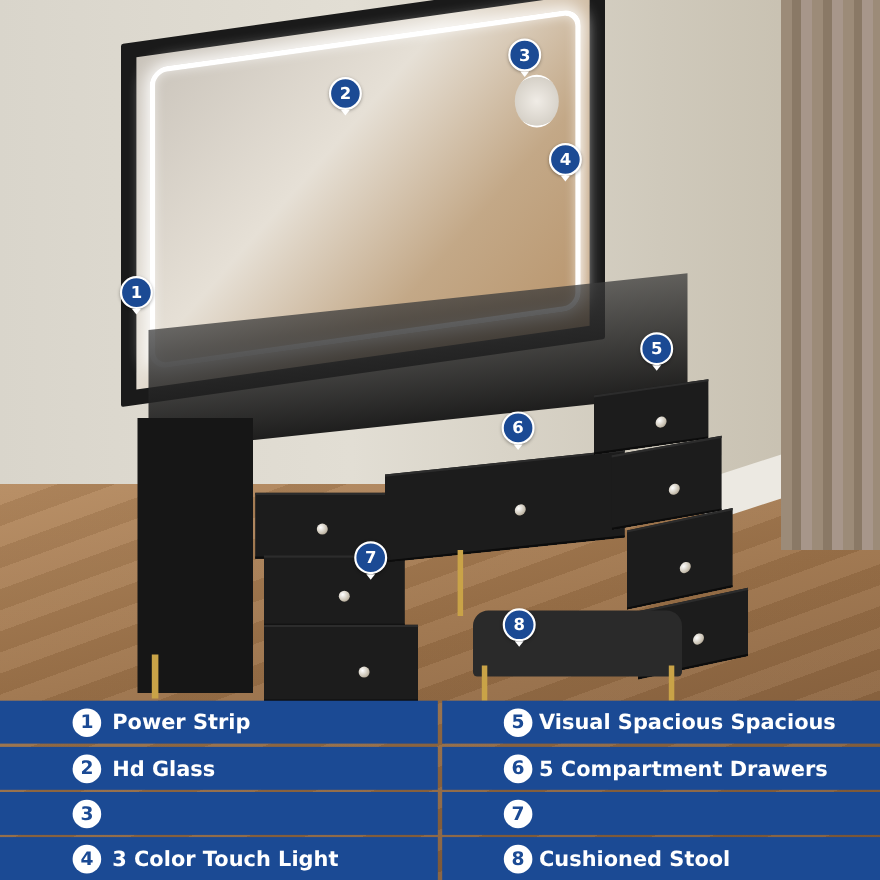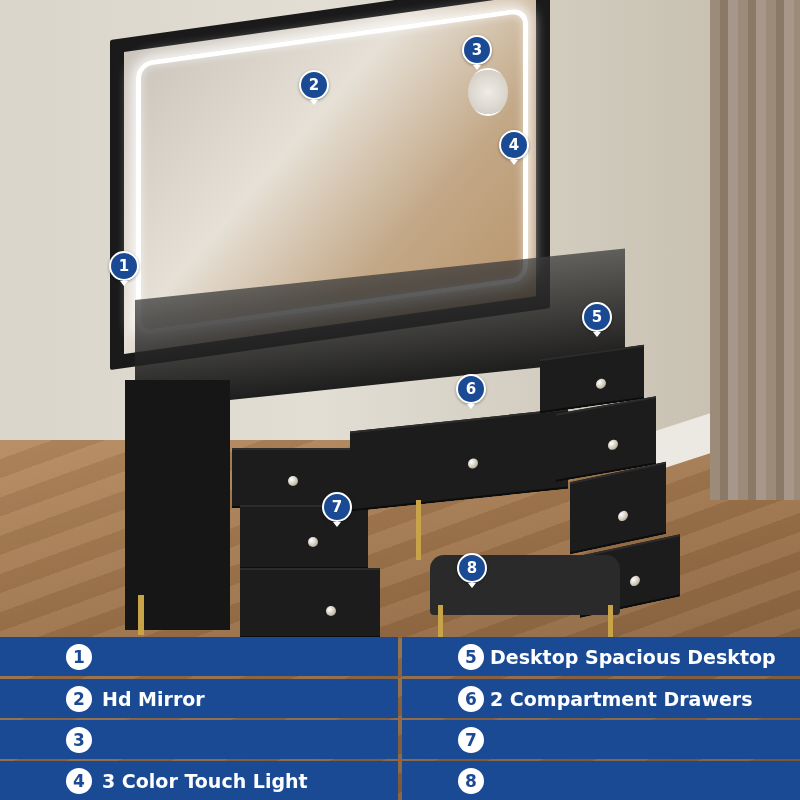--- a/index.html
+++ b/index.html
@@ -93,46 +93,48 @@
   <div class="callout" style="left:582px;top:302px;">5</div>
   <div class="callout" style="left:456px;top:374px;">6</div>
   <div class="callout" style="left:322px;top:492px;">7</div>
   <div class="callout" style="left:457px;top:553px;">8</div>
 </div>
 
 <div class="legend">
   <div class="legend-row" style="top:1px;">
     <div class="cell left">
       <span class="num">1</span>
+      <span class="label">Power Strip</span>
     </div>
     <div class="cell right">
       <span class="num">5</span>
-      <span class="label">Desktop Spacious Desktop</span>
+      <span class="label">Visual Spacious Spacious</span>
     </div>
   </div>
   <div class="legend-row" style="top:43px;">
     <div class="cell left">
       <span class="num">2</span>
-      <span class="label">Hd Mirror</span>
+      <span class="label">Hd Glass</span>
     </div>
     <div class="cell right">
       <span class="num">6</span>
-      <span class="label">2 Compartment Drawers</span>
+      <span class="label">5 Compartment Drawers</span>
     </div>
   </div>
   <div class="legend-row" style="top:84px;">
     <div class="cell left">
       <span class="num">3</span>
     </div>
     <div class="cell right">
       <span class="num">7</span>
     </div>
   </div>
   <div class="legend-row" style="top:125px;">
     <div class="cell left">
       <span class="num">4</span>
       <span class="label">3 Color Touch Light</span>
     </div>
     <div class="cell right">
       <span class="num">8</span>
+      <span class="label">Cushioned Stool</span>
     </div>
   </div>
 </div>
 
 </body></html>

